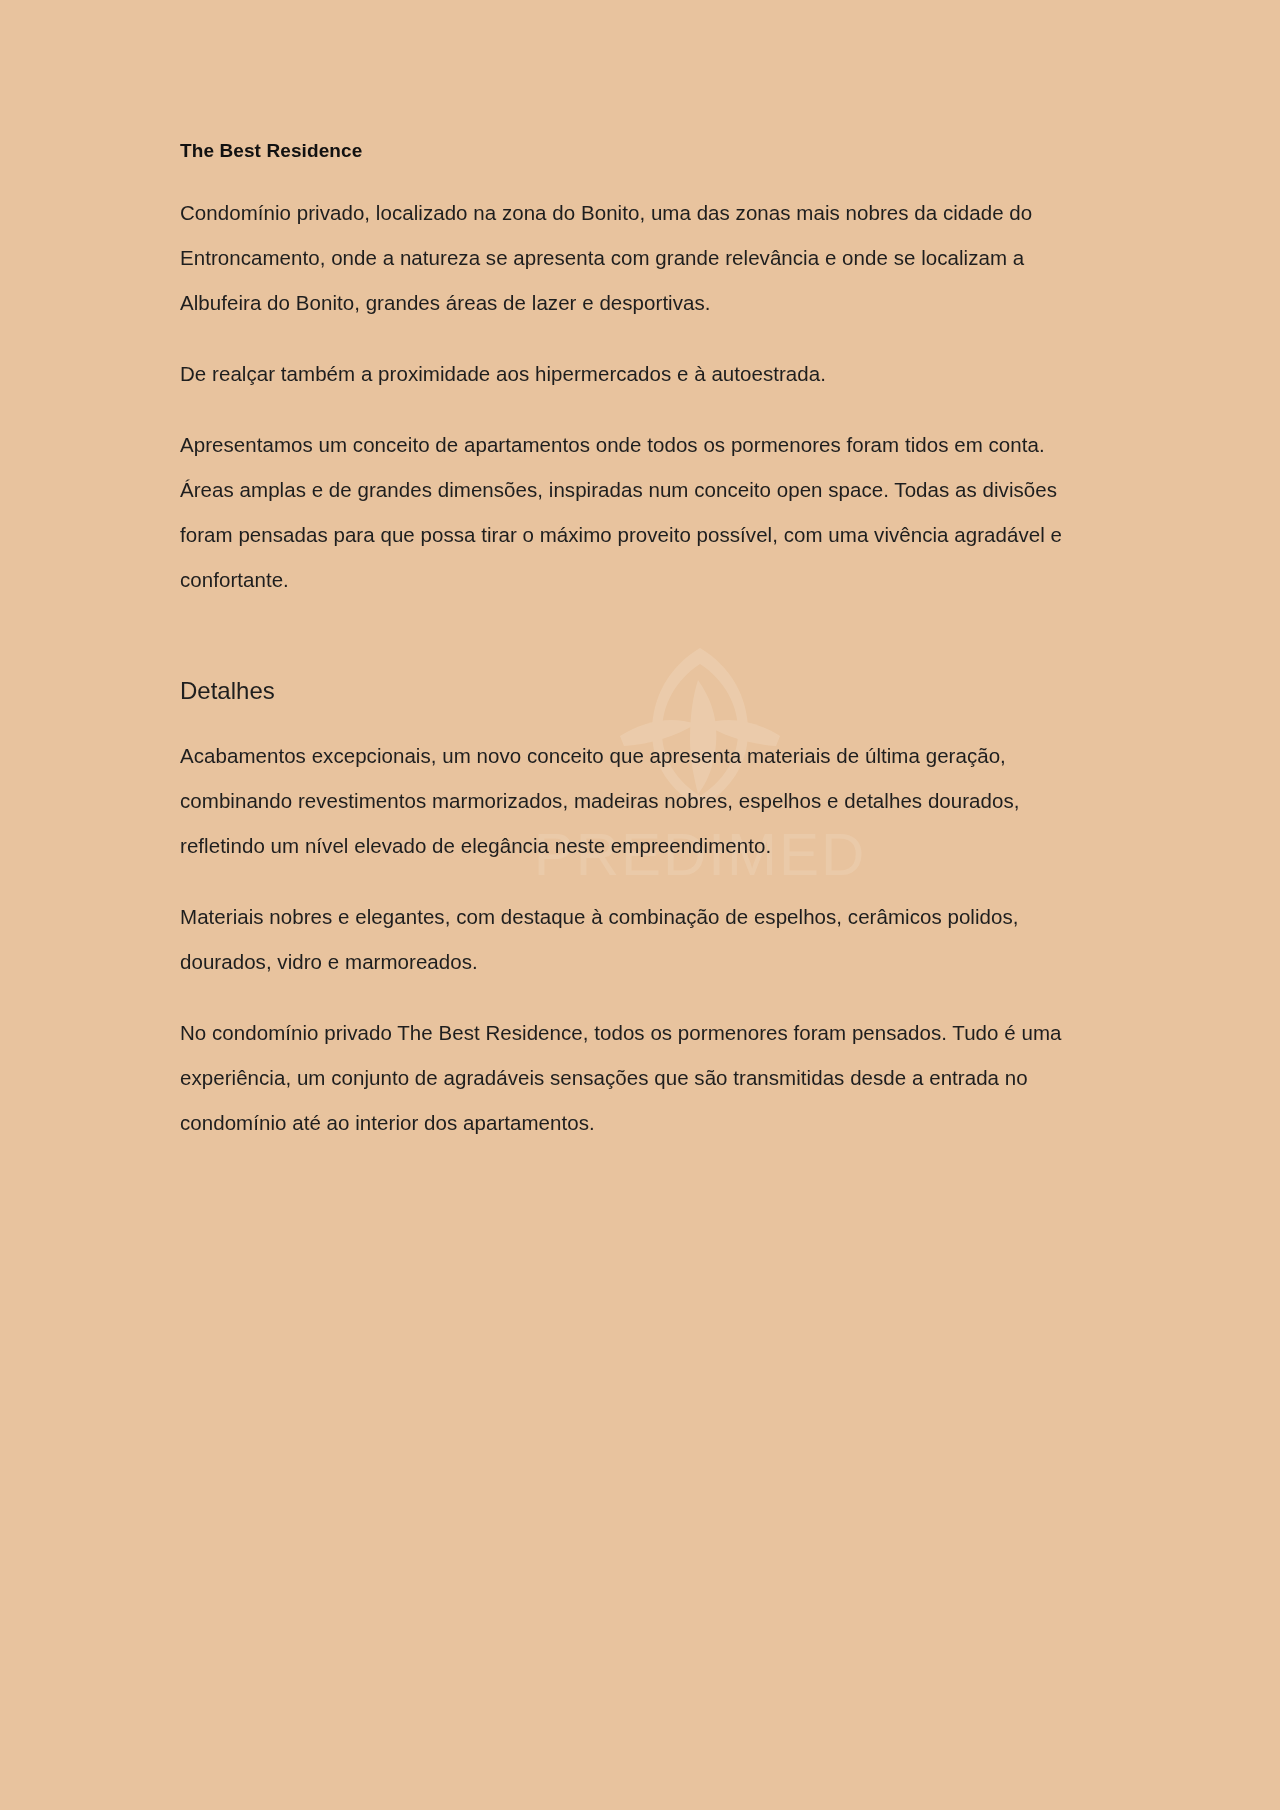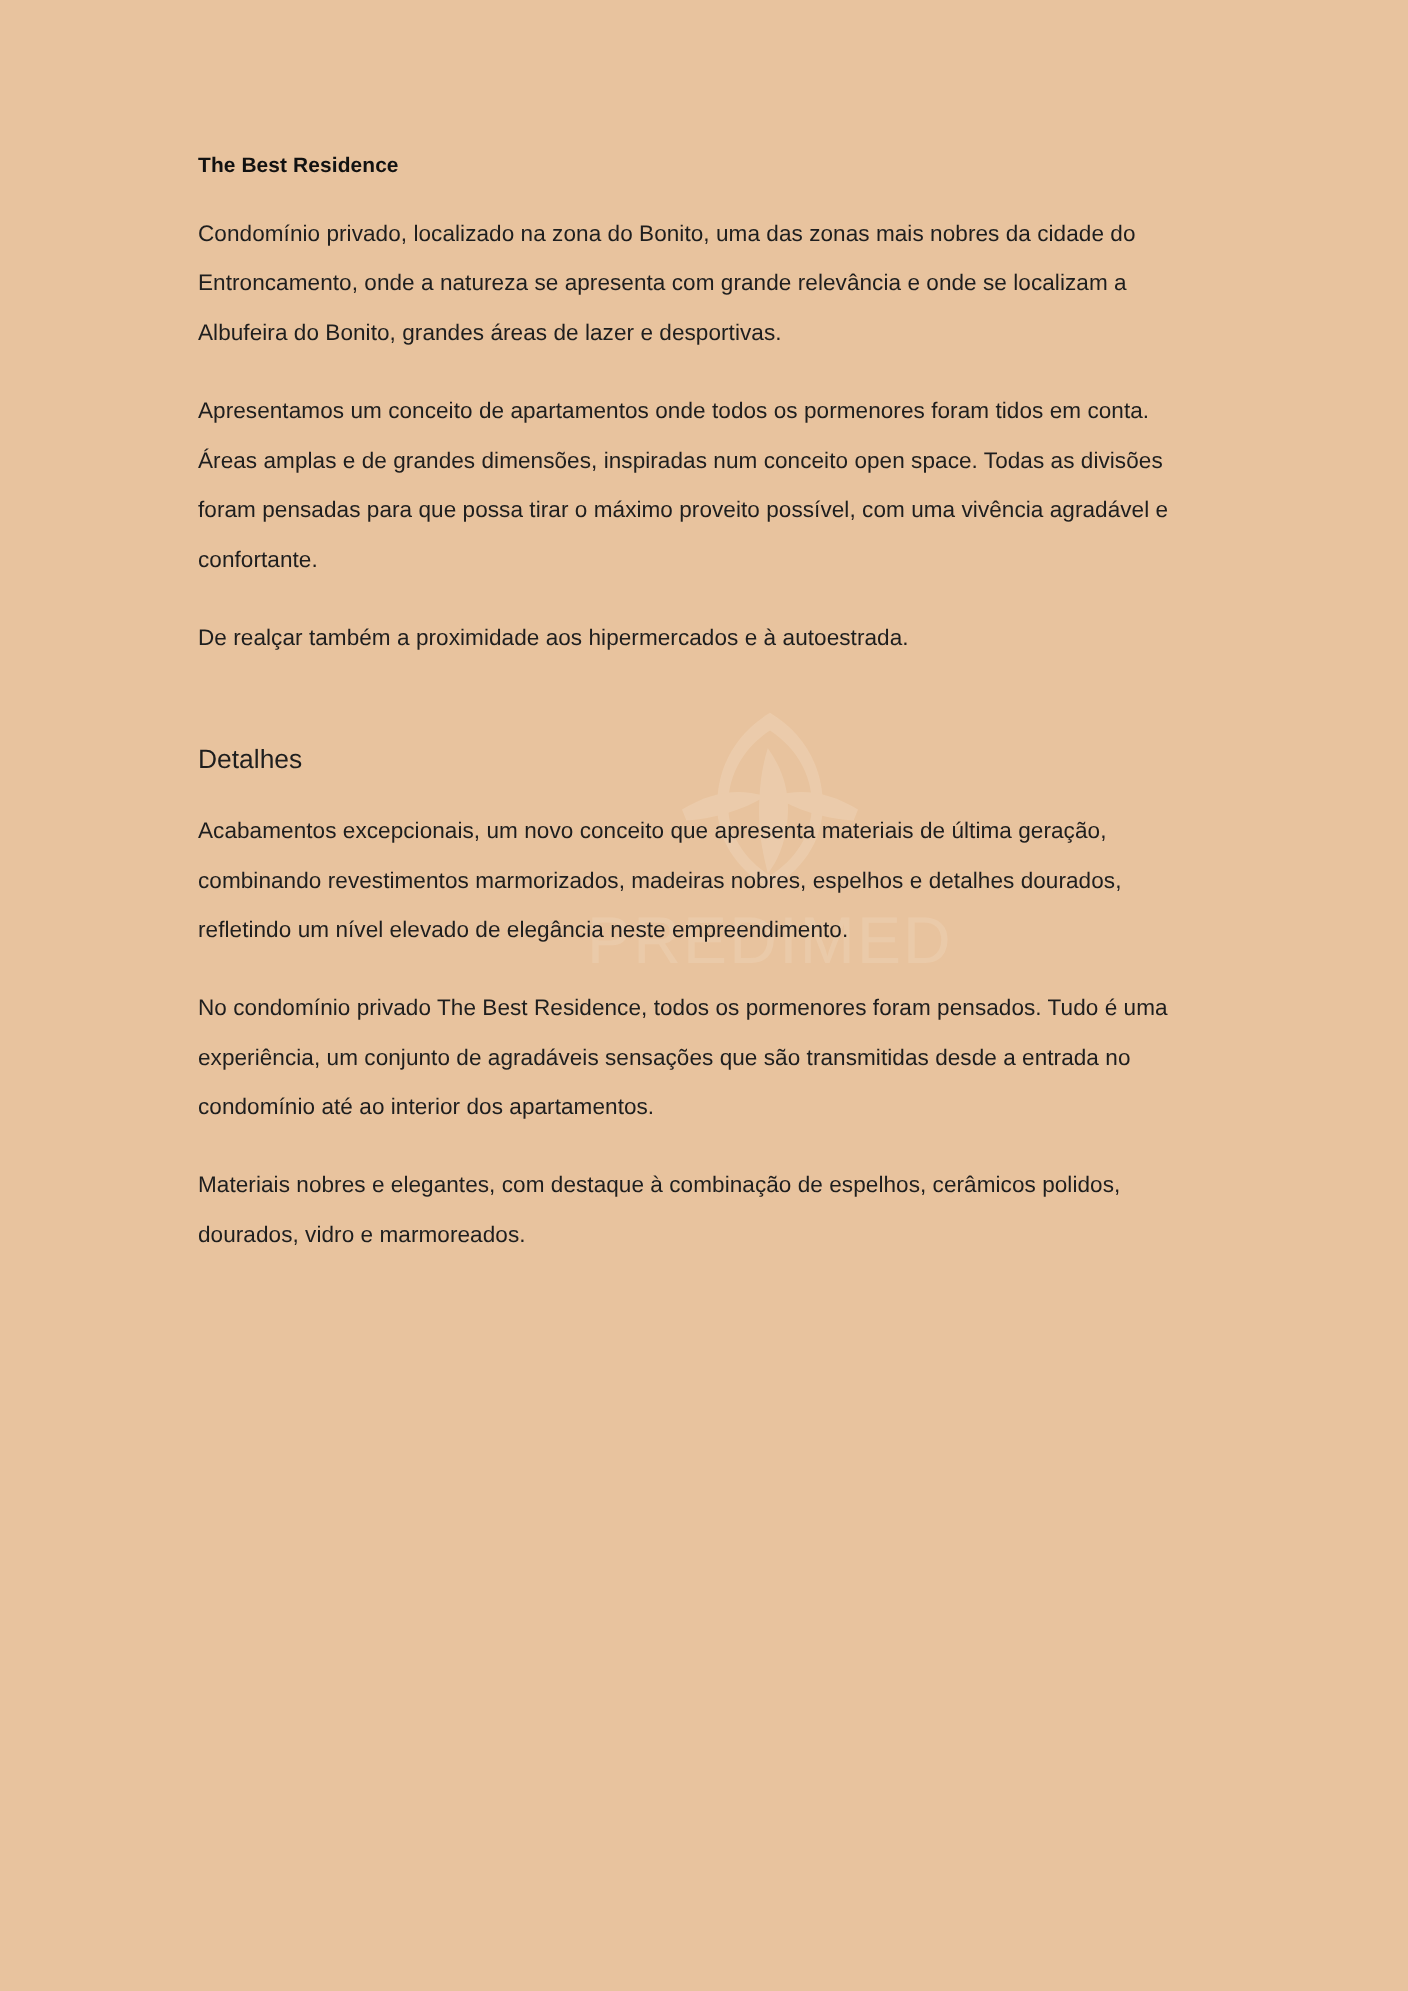--- a/index.html
+++ b/index.html
@@ -95,23 +95,23 @@
       <path d="M200 96 C174 80 148 76 124 84 C144 96 168 104 196 106 Z" fill="#f5e2cd"></path>
     </svg>
     <div class="wm-text">PREDIMED</div>
   </div>
 
   <div class="content">
 
     <h1 class="doc-title">The Best Residence</h1>
 
     <p class="para">Condomínio privado, localizado na zona do Bonito, uma das zonas mais nobres da cidade do Entroncamento, onde a natureza se apresenta com grande relevância e onde se localizam a Albufeira do Bonito, grandes áreas de lazer e desportivas.</p>
+    <p class="para">De realçar também a proximidade aos hipermercados e à autoestrada.</p>
     <p class="para">Apresentamos um conceito de apartamentos onde todos os pormenores foram tidos em conta. Áreas amplas e de grandes dimensões, inspiradas num conceito open space. Todas as divisões foram pensadas para que possa tirar o máximo proveito possível, com uma vivência agradável e confortante.</p>
-    <p class="para">De realçar também a proximidade aos hipermercados e à autoestrada.</p>
 
     <p class="section-heading">Detalhes</p>
 
     <p class="para">Acabamentos excepcionais, um novo conceito que apresenta materiais de última geração, combinando revestimentos marmorizados, madeiras nobres, espelhos e detalhes dourados, refletindo um nível elevado de elegância neste empreendimento.</p>
+    <p class="para">Materiais nobres e elegantes, com destaque à combinação de espelhos, cerâmicos polidos, dourados, vidro e marmoreados.</p>
     <p class="para">No condomínio privado The Best Residence, todos os pormenores foram pensados. Tudo é uma experiência, um conjunto de agradáveis sensações que são transmitidas desde a entrada no condomínio até ao interior dos apartamentos.</p>
-    <p class="para">Materiais nobres e elegantes, com destaque à combinação de espelhos, cerâmicos polidos, dourados, vidro e marmoreados.</p>
 
   </div>
 </div>
 
 </body></html>

